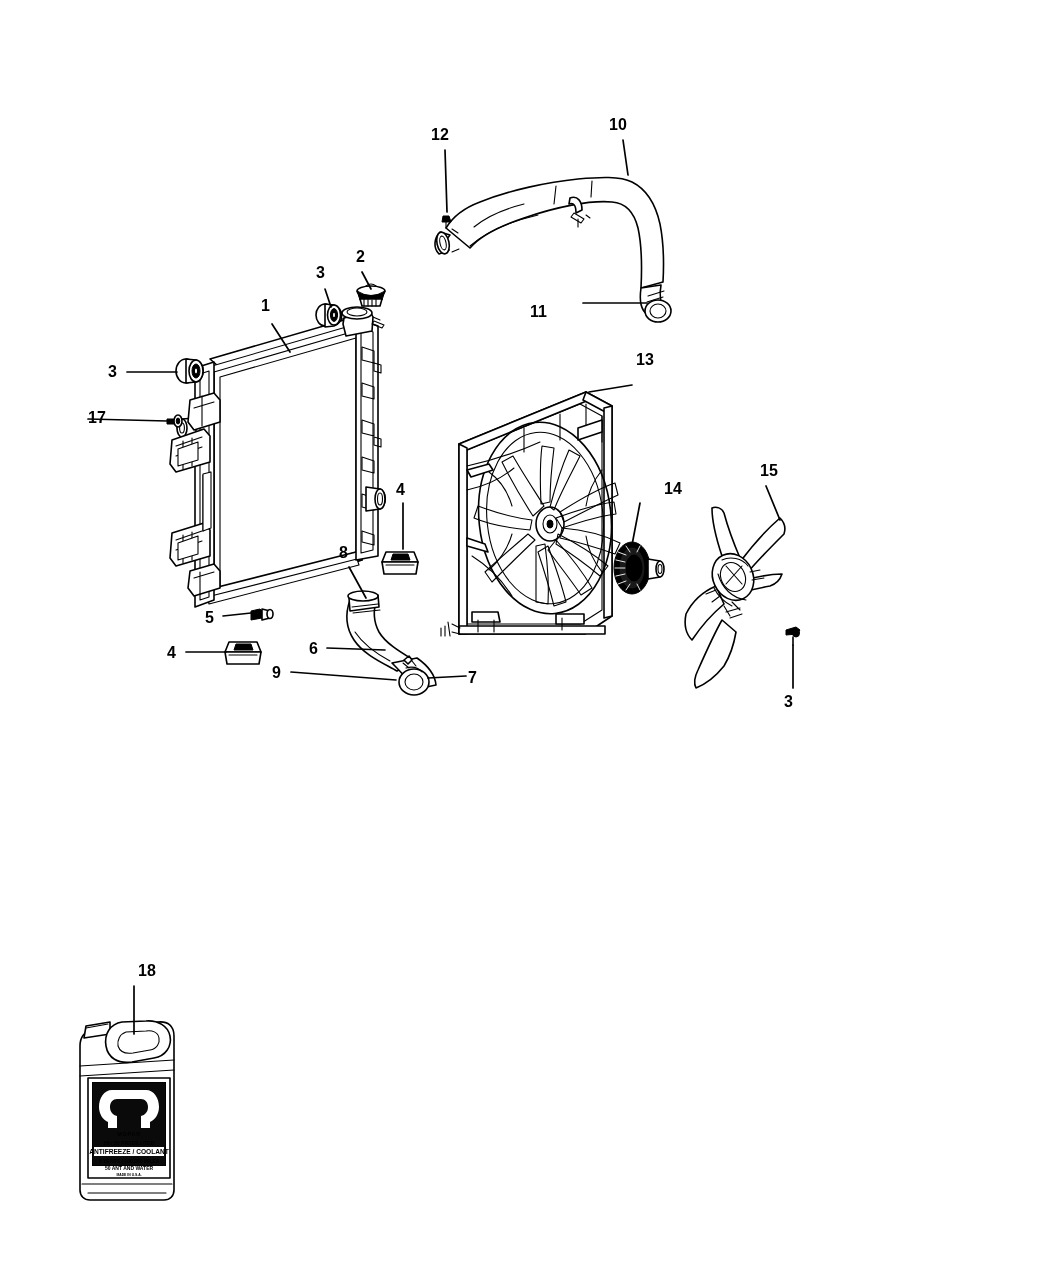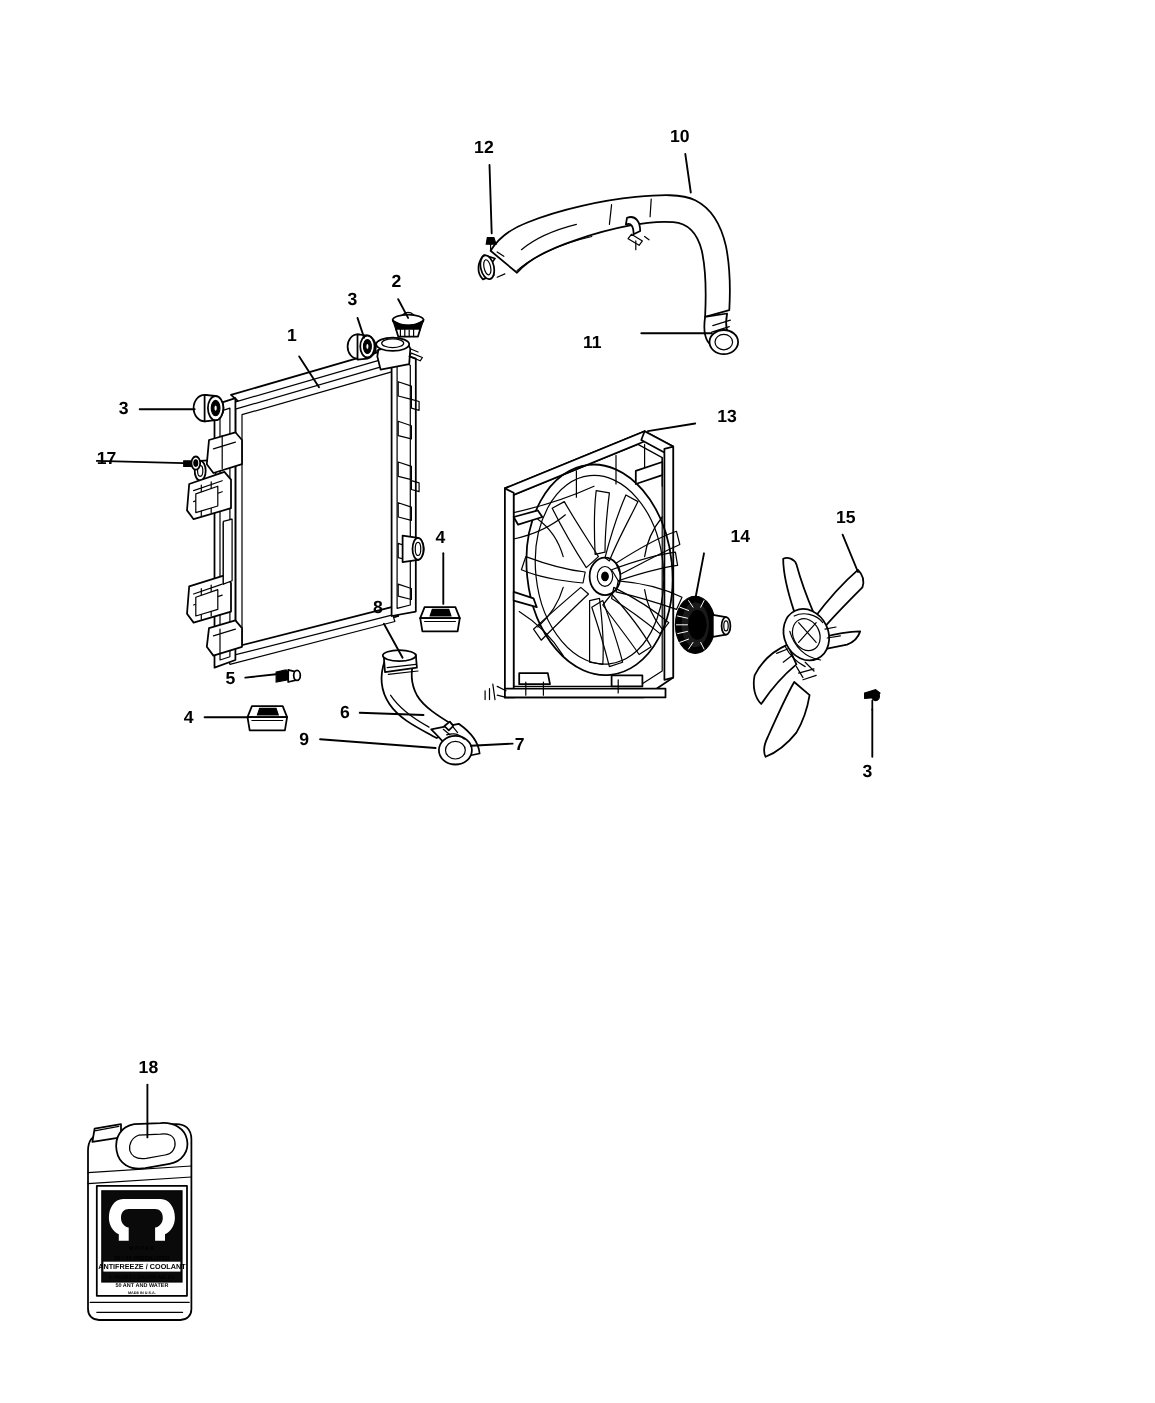--- a/index.html
+++ b/index.html
@@ -438,20 +438,20 @@
   <div class="callout" style="left:396px; top:482px;">4</div>
   <div class="callout" style="left:167px; top:645px;">4</div>
   <div class="callout" style="left:205px; top:610px;">5</div>
   <div class="callout" style="left:309px; top:641px;">6</div>
   <div class="callout" style="left:468px; top:670px;">7</div>
   <div class="callout" style="left:339px; top:545px;">8</div>
   <div class="callout" style="left:272px; top:665px;">9</div>
   <div class="callout" style="left:609px; top:117px;">10</div>
   <div class="callout" style="left:530px; top:294px;margin-top:10px;">11</div>
   <div class="callout" style="left:431px; top:127px;">12</div>
-  <div class="callout" style="left:636px; top:372px;margin-left:16px;">13</div>
+  <div class="callout" style="left:636px; top:352px;">13</div>
   <div class="callout" style="left:664px; top:481px;">14</div>
   <div class="callout" style="left:760px; top:463px;">15</div>
   <div class="callout" style="left:784px; top:694px;">3</div>
   <div class="callout" style="left:62px;  top:410px;margin-left:26px;">17</div>
-  <div class="callout" style="left:126px; top:963px;">18</div>
+  <div class="callout" style="left:138px; top:963px;">18</div>
 
 </div>
 
 </body></html>

